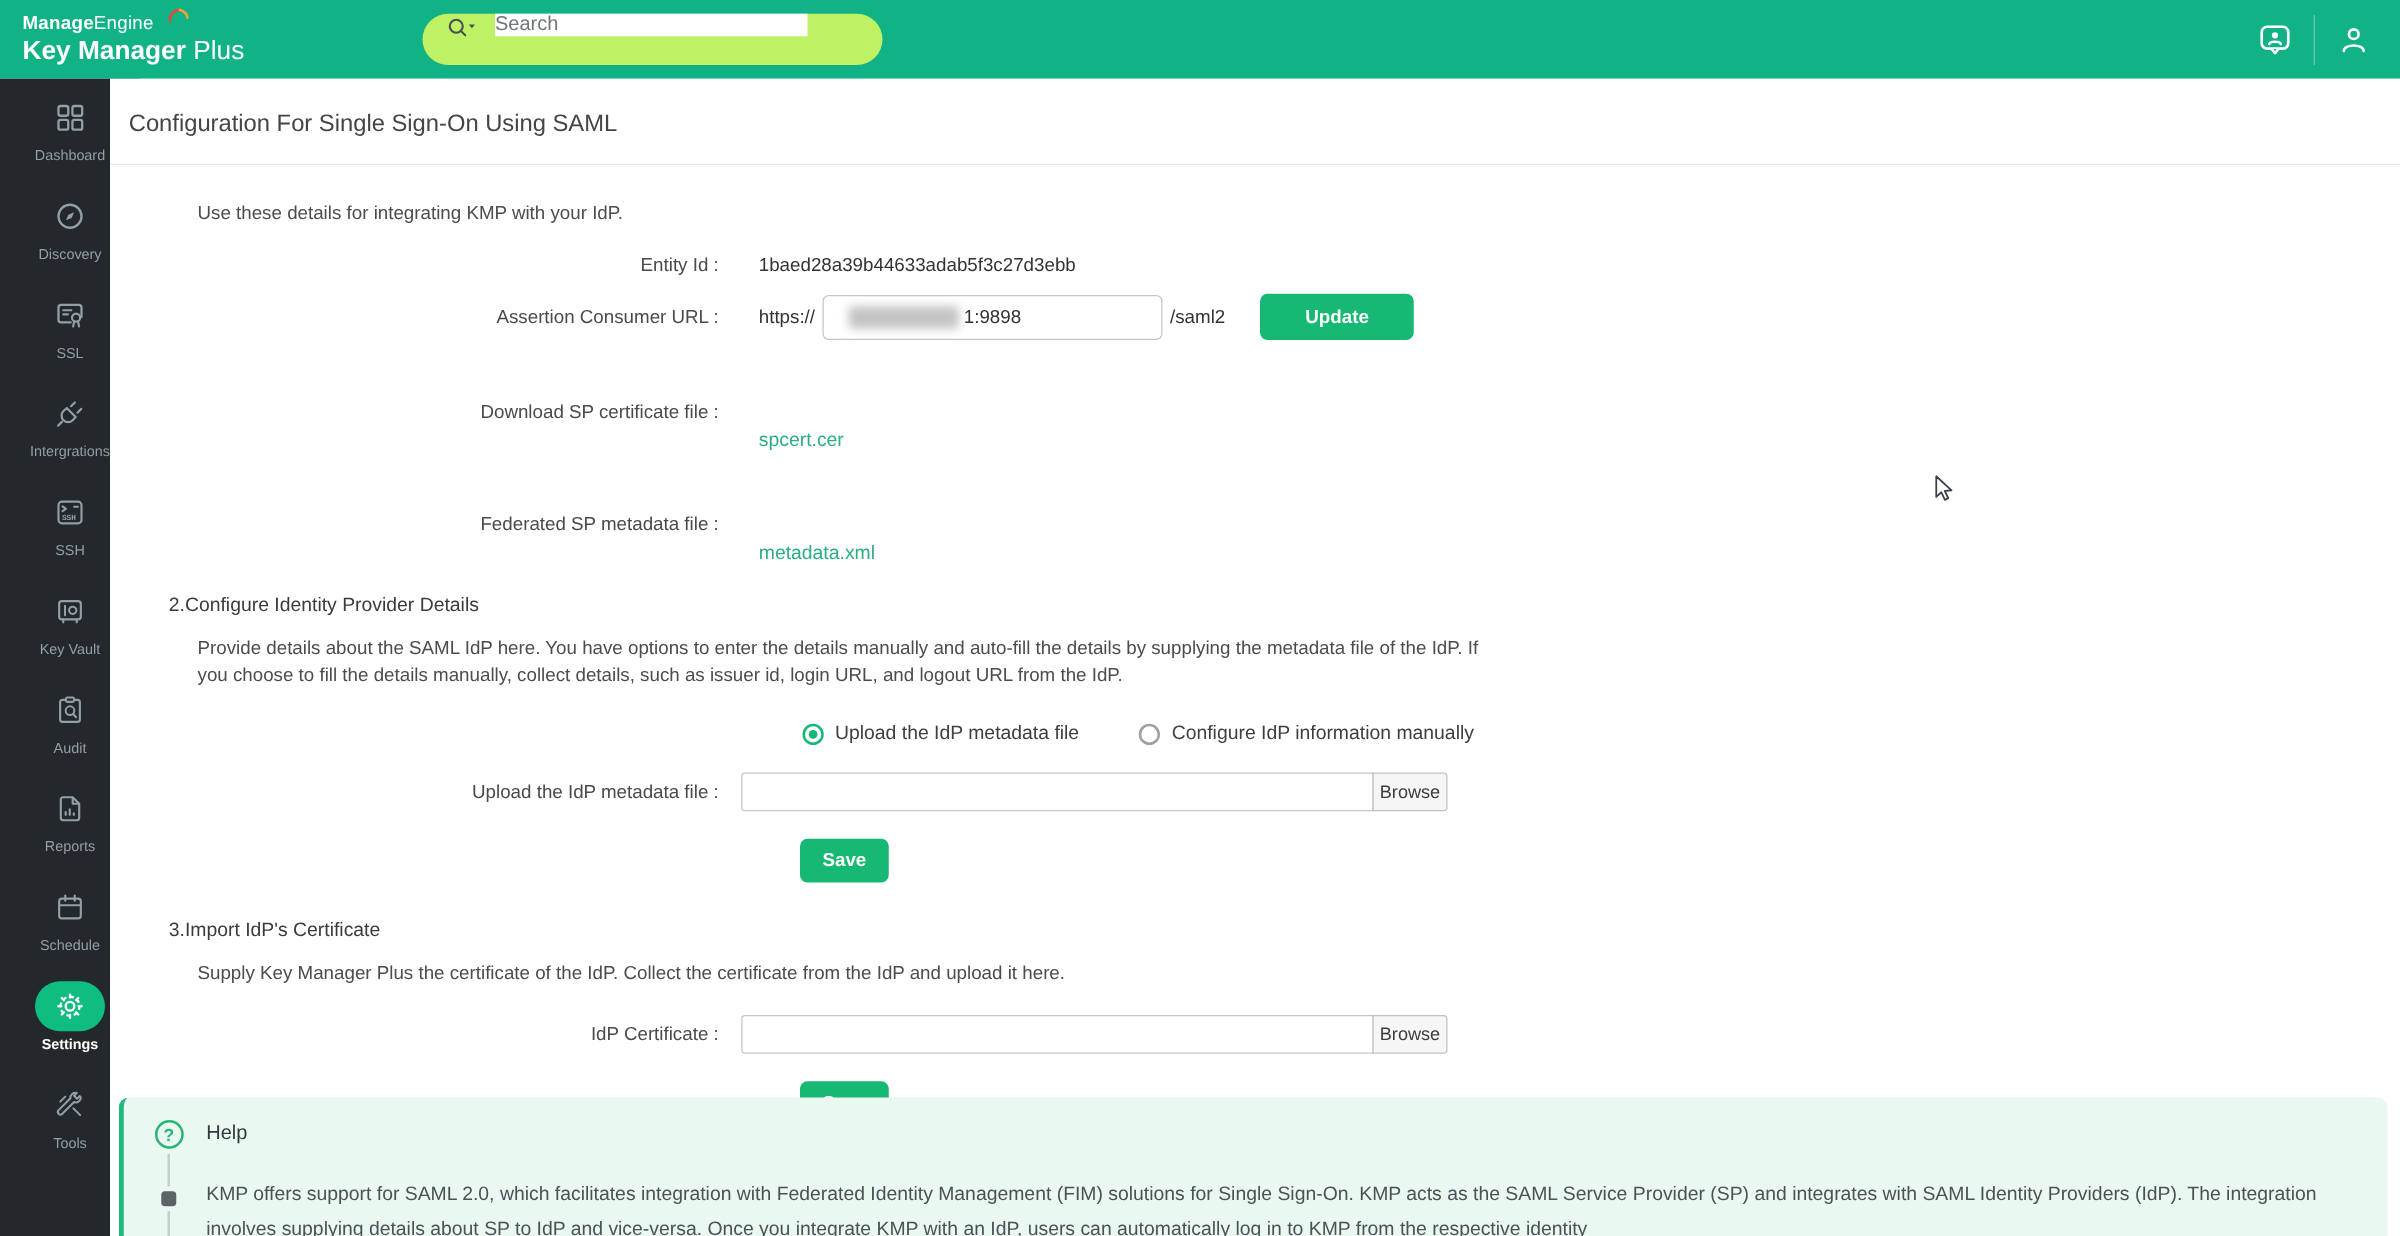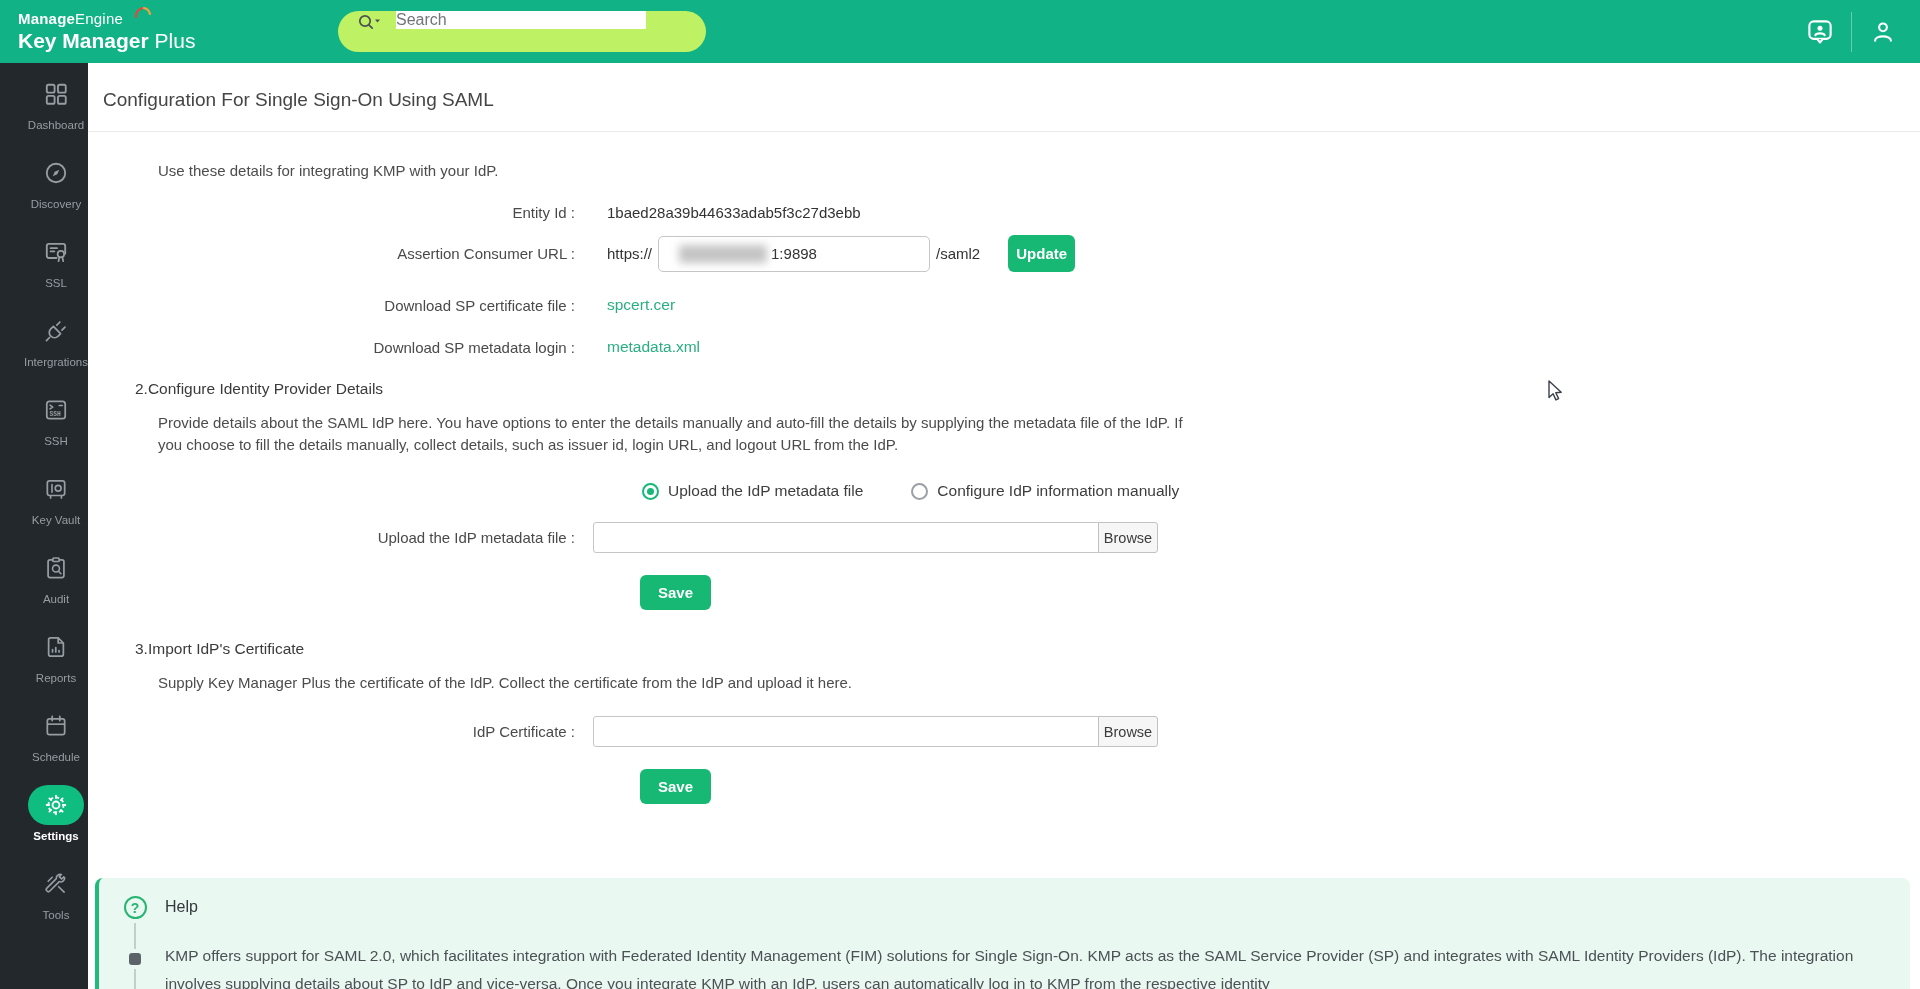--- a/index.html
+++ b/index.html
@@ -40,25 +40,25 @@
   .sec-desc.wide { max-width:1045px; }
 
   .frow { display:flex; align-items:center; margin-bottom:14px; }
   .flabel { flex:0 0 458px; text-align:right; padding-right:18px; font-size:15px; color:#4a4a4a; white-space:nowrap; }
   .fvalue { font-size:15px; color:#333; padding-left:14px; }
 
   .acs-input { width:272px; height:36px; border:1px solid #c6c6c6; border-radius:5px; display:flex; align-items:center; padding-left:20px; margin:0 6px; background:#fff; }
   .blur-chip { display:inline-block; width:88px; height:18px; background:#c4c4c4; border-radius:2px; filter:blur(4px); margin-right:4px; }
   .acs-part { font-size:15px; color:#333; }
 
-  .btn-green { background:#16b873; color:#fff; border:none; border-radius:6px; font-size:15px; font-weight:bold; padding:10px 8px; cursor:pointer; font-family:"Liberation Sans",sans-serif; }
+  .btn-green { background:#16b873; color:#fff; border:none; border-radius:6px; font-size:15px; font-weight:bold; padding:10px 36px; cursor:pointer; font-family:"Liberation Sans",sans-serif; }
   .btn-update { margin-left:28px; }
   .btn-save { padding:9px 18px; }
 
-  .link { font-size:15.5px; color:#2aae82; text-decoration:none; padding-left:14px; cursor:pointer; }
+  .link { font-size:15.5px; color:#2aae82; text-decoration:none; padding-left:14px; cursor:pointer;margin-top:48px; }
   .dl-row { margin-bottom:24px; }
 
   .radio-row { display:flex; align-items:center; gap:48px; margin:26px 0 22px 507px; }
   .radio-opt { display:flex; align-items:center; gap:9px; cursor:pointer; }
   .radio-circ { width:17px; height:17px; border-radius:50%; border:2px solid #9aa0a5; background:#fff; position:relative; }
   .radio-circ.checked { border-color:#17b877; }
   .radio-circ.checked::after { content:""; position:absolute; left:3px; top:3px; width:7px; height:7px; border-radius:50%; background:#17b877; }
   .radio-lab { font-size:15.5px; color:#3e3e3e; }
 
   .file-group { display:flex; align-items:stretch; }
@@ -285,21 +285,21 @@
       <span class="acs-part">/saml2</span>
       <button class="btn-green btn-update">Update</button>
     </div>
 
     <div class="frow dl-row" style="margin-top:24px;">
       <span class="flabel">Download SP certificate file :</span>
       <a class="link">spcert.cer</a>
     </div>
 
     <div class="frow dl-row">
-      <span class="flabel">Download SP metadata login :</span>
+      <span class="flabel">Federated SP metadata file :</span>
       <a class="link">metadata.xml</a>
     </div>
 
     <h3 class="sec" style="margin-top:10px;">2.Configure Identity Provider Details</h3>
     <div class="sec-desc wide">Provide details about the SAML IdP here. You have options to enter the details manually and auto-fill the details by supplying the metadata file of the IdP. If you choose to fill the details manually, collect details, such as issuer id, login URL, and logout URL from the IdP.</div>
 
     <div class="radio-row">
       <span class="radio-opt">
         <span class="radio-circ checked"></span>
         <span class="radio-lab">Upload the IdP metadata file</span>

